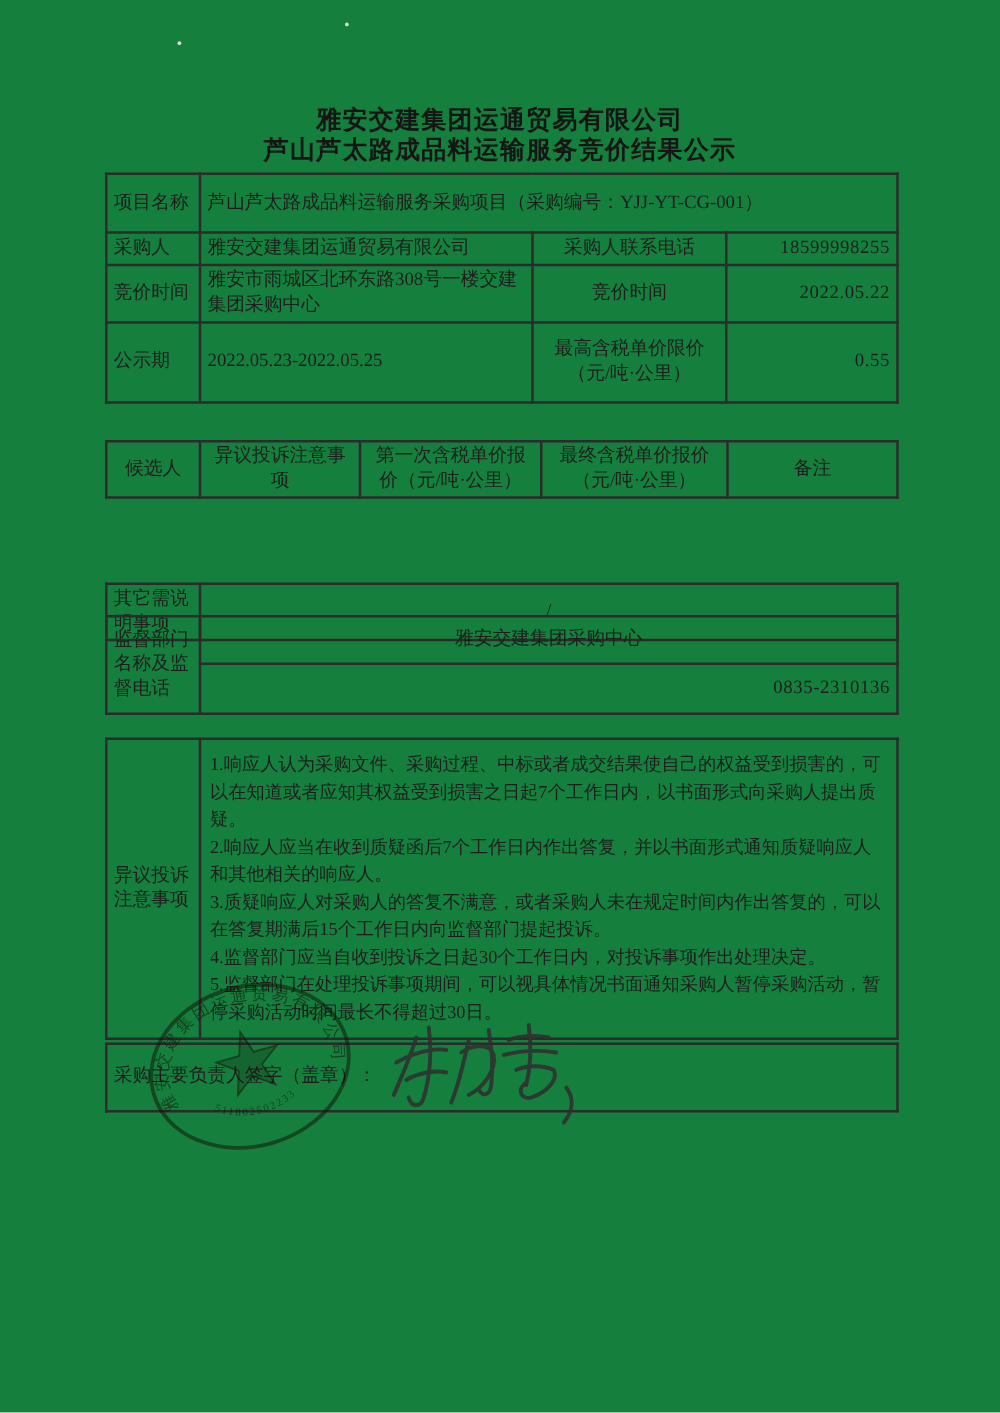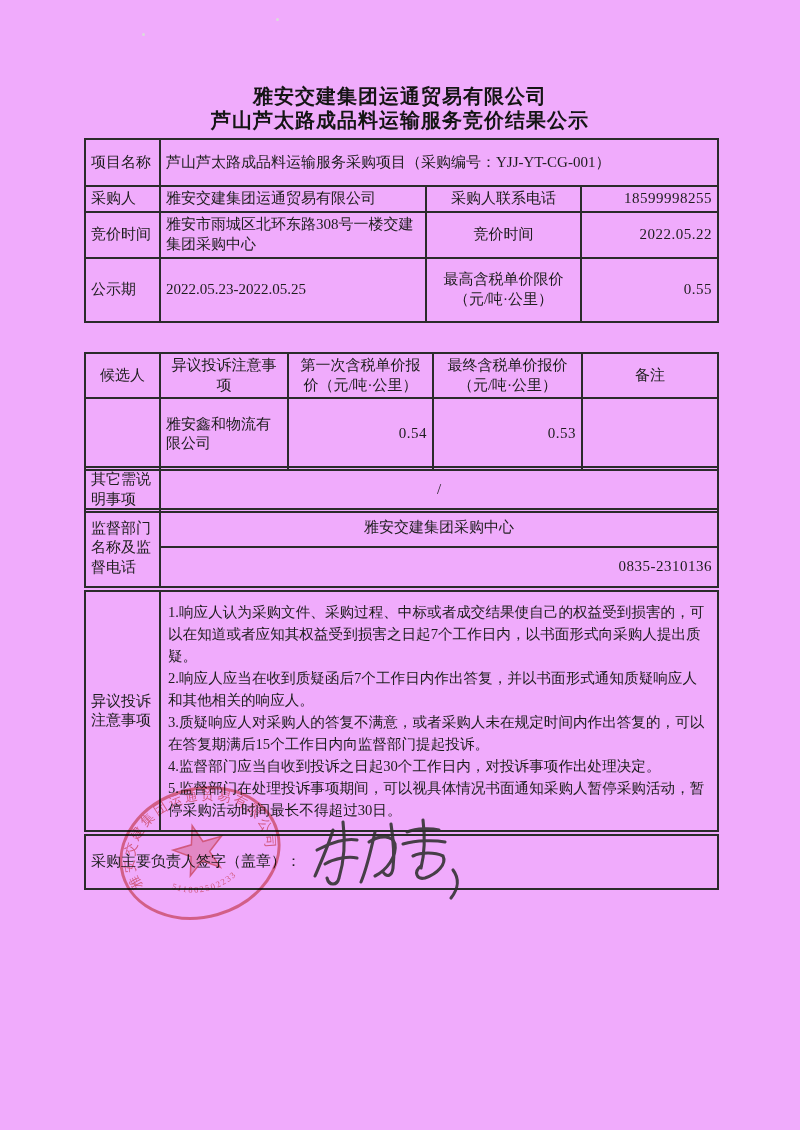--- a/index.html
+++ b/index.html
@@ -1,18 +1,18 @@
 <!DOCTYPE html>
 <html><head>
 <meta charset="utf-8">
 <style>
   html,body{margin:0;padding:0;background:#e8e8e8;}
   .page{
     position:relative;width:800px;height:1130px;margin:0 auto;
-    background:#f0abfc;overflow:hidden;
+    background:#15803d;overflow:hidden;
     font-family:"Liberation Serif","DejaVu Serif",serif;
     color:#1d1d1d;
   }
   .doc-title{
     position:absolute;left:0;top:84px;width:800px;text-align:center;
     font-family:"Liberation Sans","DejaVu Sans",sans-serif;
     font-weight:700;font-size:20px;line-height:24px;letter-spacing:1px;
     color:#151515;
   }
   table.blk{
@@ -23,21 +23,21 @@
     border:2px solid #2b2b2b;font-size:15px;font-weight:normal;
     padding:2px 5px;vertical-align:middle;line-height:1.3;
     overflow:hidden;word-break:break-all;
   }
   .lab{ text-align:left;padding-left:4px;padding-right:2px; }
   .cen{ text-align:center; }
   .num{ text-align:right;letter-spacing:.5px; }
   #blkA{ top:138px; }
   #blkB{ top:352px; }
   #blkC{ top:466px; }
-  #blkD{ top:508px;padding-left:20px; }
+  #blkD{ top:492px;padding-left:20px; }
   #blkE{ top:590px; }
   #blkF{ top:834px; }
   #blkE .items{ padding:4px 6px 4px 2px; }
   #blkE .items div{ font-size:14.6px;line-height:22px;text-align:left; }
   .sig-label{ font-size:15px; }
   .signature-svg{ position:absolute;left:302px;top:808px;z-index:6;pointer-events:none; }
   .seal{ position:absolute;left:114px;top:784px;z-index:7;opacity:.74;mix-blend-mode:multiply;pointer-events:none; }
   .speck{ position:absolute;border-radius:50%;background:#dadada; }
 </style>
 </head>
@@ -94,27 +94,20 @@
         <col style="width:149px">
         <col style="width:136px">
       </colgroup>
     <tbody>
         <tr style="height:38px">
       <th class="cen">候选人</th>
       <th class="cen">异议投诉注意事项</th>
       <th class="cen">第一次含税单价报价（元/吨·公里）</th>
       <th class="cen">最终含税单价报价（元/吨·公里）</th>
       <th class="cen">备注</th>
-    </tr>
-    <tr style="height:72px">
-      <td></td>
-      <td class="lab">雅安鑫和物流有限公司</td>
-      <td class="num">0.54</td>
-      <td class="num">0.53</td>
-      <td class="cen"></td>
     </tr>
   </tbody>
     </table>
 
   <table class="blk" id="blkC">
     <colgroup>
         <col style="width:75px">
         <col style="width:558px">
       </colgroup>
     <tbody>

